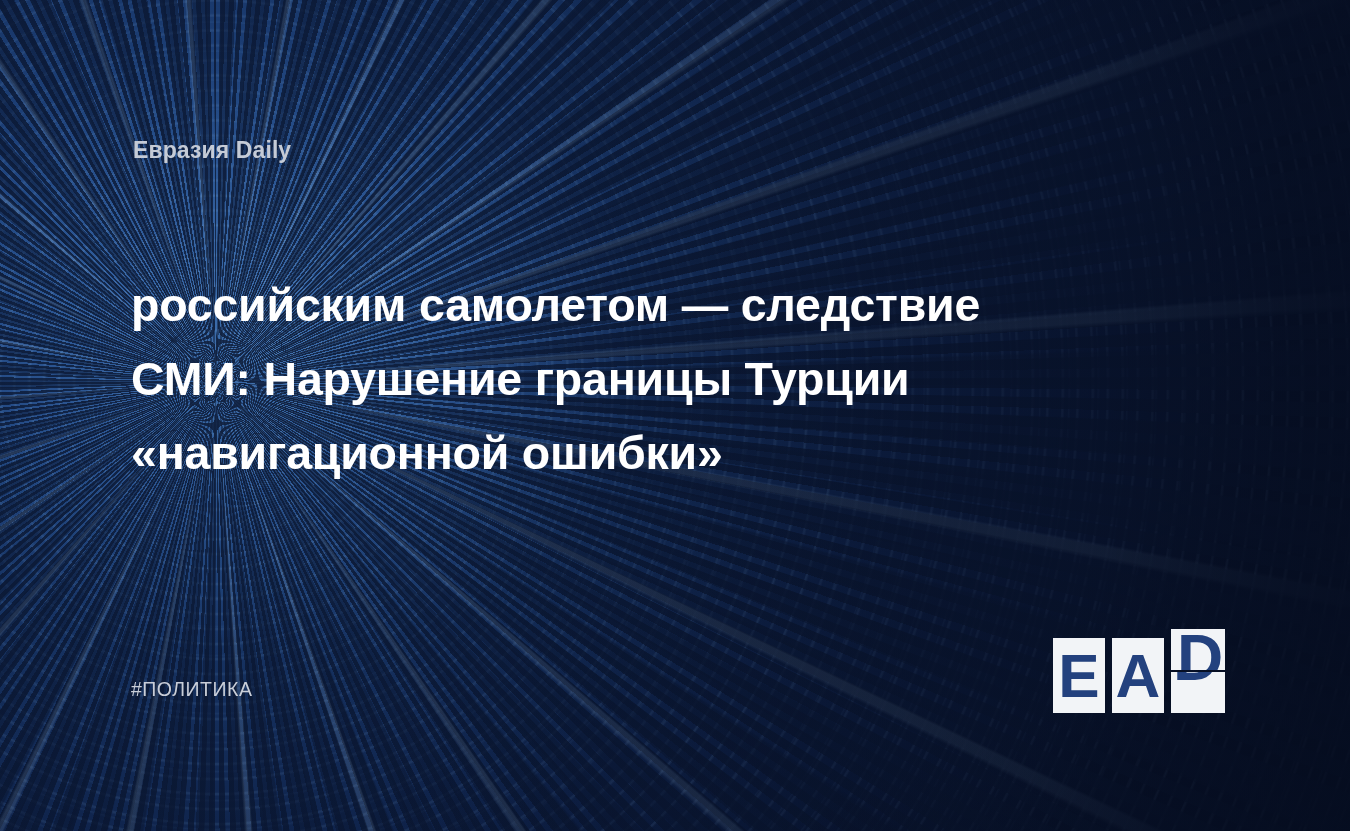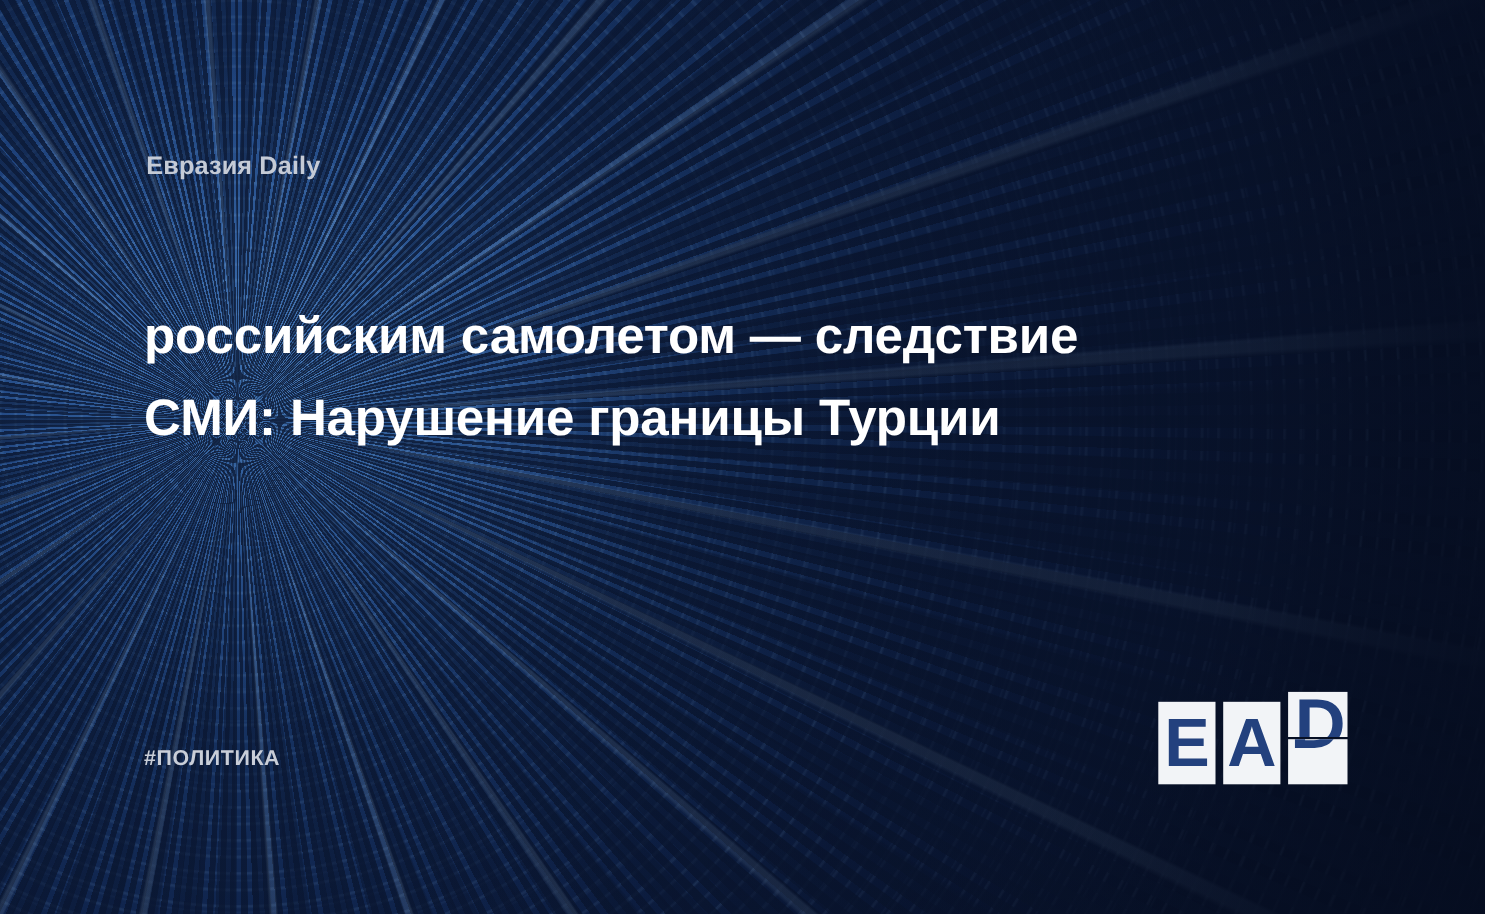--- a/index.html
+++ b/index.html
@@ -101,21 +101,21 @@
     font-weight:bold;
     line-height:74px;
     letter-spacing:-0.2px;
   }
   #headline .hl-line { display:block; white-space:nowrap; }
 
   #tag {
     position:absolute;
     left:131px; top:678px;
     font-size:19.5px;
-    font-weight:bold;
+    font-weight:normal;
     letter-spacing:.5px;
     color:#c9ced8;
     white-space:nowrap;
   }
 
   
   #logo {
     position:absolute;
     left:1053px; top:629px;
     width:172px; height:84px;
@@ -168,20 +168,21 @@
   <div class="bg-layer" id="bg-sparkle"></div>
   <div class="bg-layer" id="bg-vignette"></div>
 
   <div id="content">
 
     <div id="brand">Евразия Daily</div>
 
     <h1 id="headline">
       <span class="hl-line">российским самолетом — следствие</span>
       <span class="hl-line">СМИ: Нарушение границы Турции</span>
+      <span class="hl-line">«навигационной ошибки»</span>
     </h1>
 
     <div id="tag">#ПОЛИТИКА</div>
 
     <div id="logo">
       <span class="logo-tile t-e"></span>
       <span class="logo-tile t-a"></span>
       <span class="logo-tile t-d1"></span>
       <span class="logo-tile t-d2"></span>
 

